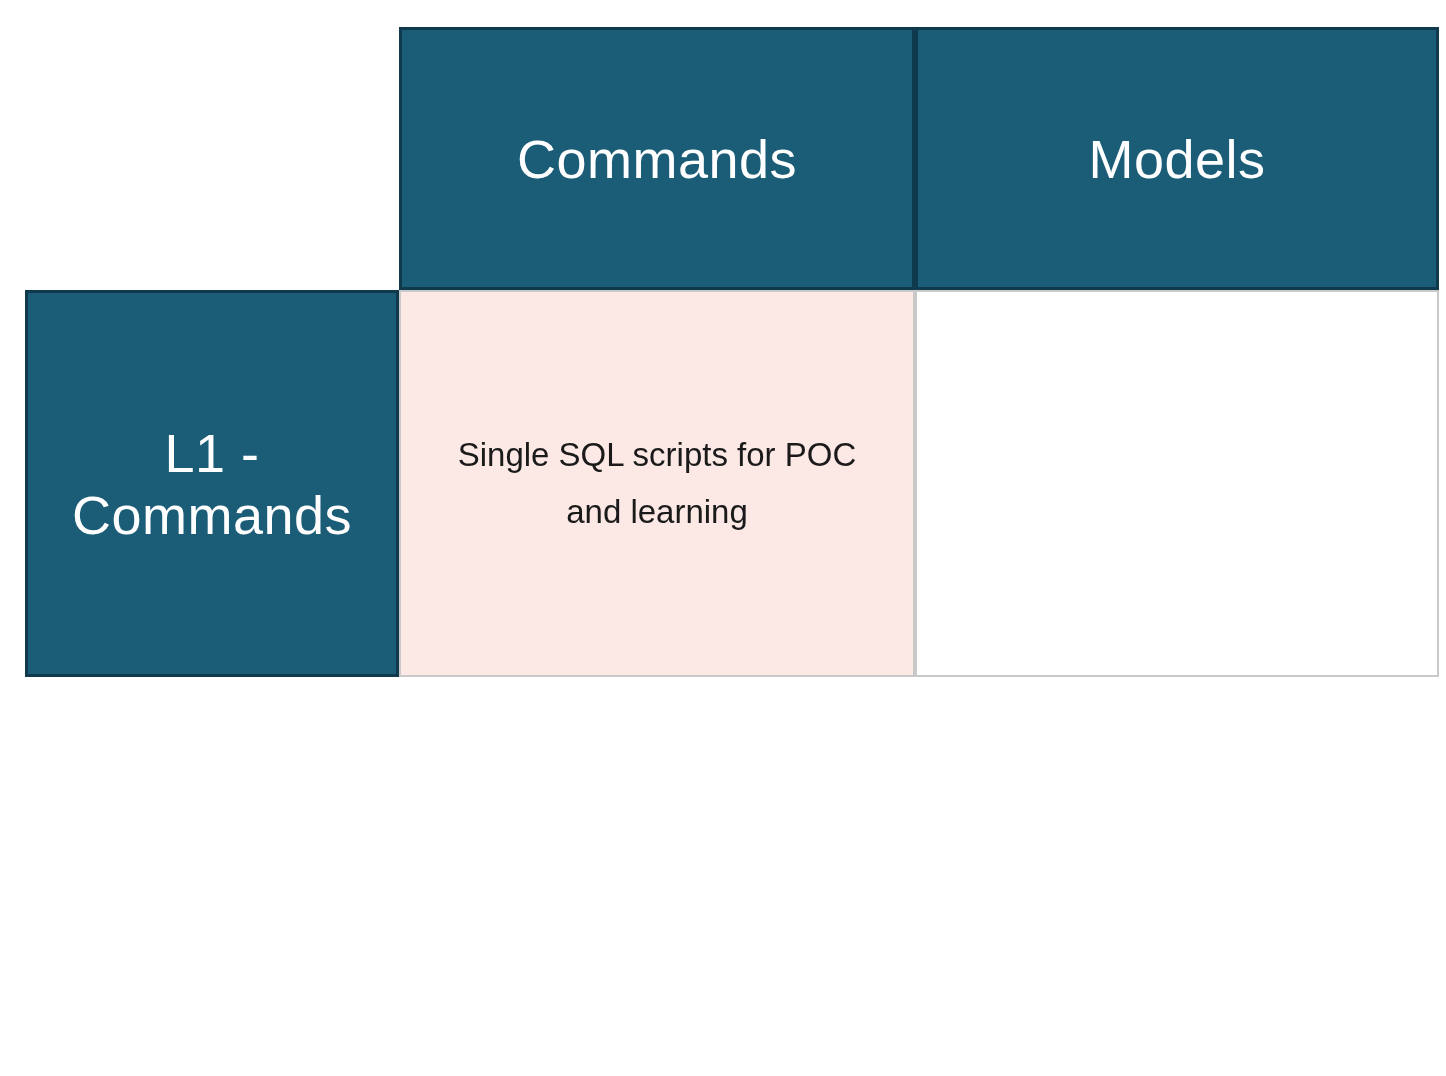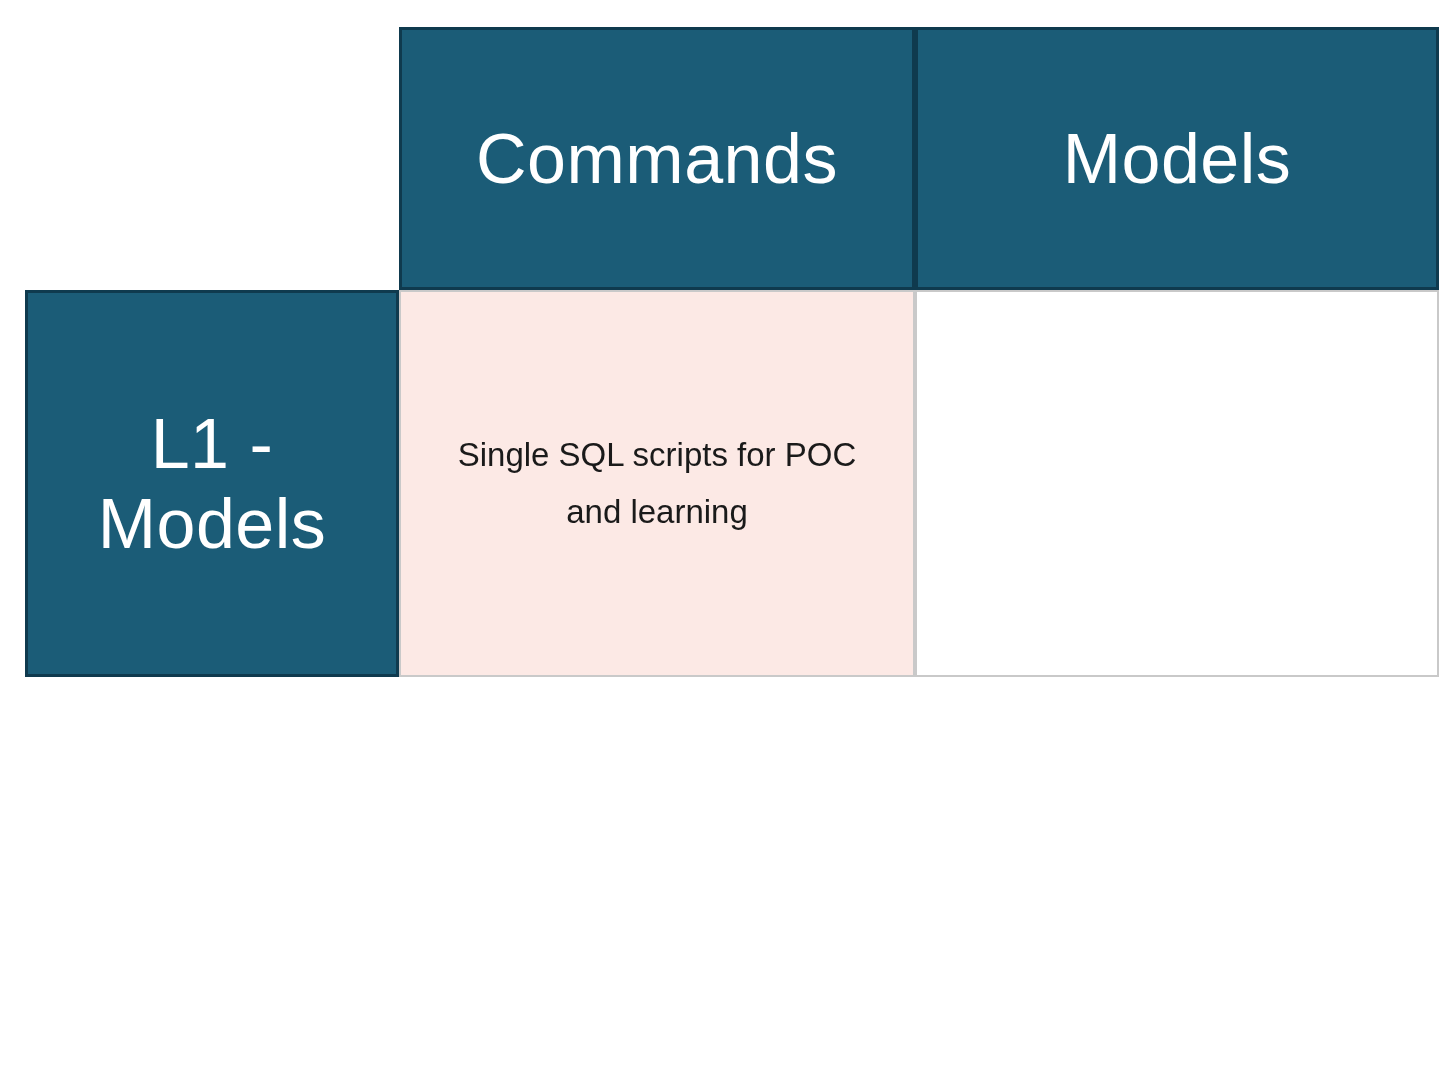--- a/index.html
+++ b/index.html
@@ -39,21 +39,21 @@
     text-align: center;
   }
   .corner {
     background: transparent;
     border: none;
   }
   .head {
     background: var(--header-bg);
     border: 3px solid var(--header-border);
     color: var(--header-text);
-    font-size: 70px;
+    font-size: 54px;
     font-weight: 400;
     letter-spacing: 0.5px;
   }
   .body {
     border: 2px solid var(--grid-line);
     color: var(--body-text);
     font-size: 33px;
     font-weight: 400;
     padding: 0 28px;
   }
@@ -76,21 +76,21 @@
 
     <div class="cell head col-head">
       <span class="head-label">Commands</span>
     </div>
 
     <div class="cell head col-head">
       <span class="head-label">Models</span>
     </div>
 
     <div class="cell head row-head">
-      <span class="head-label">L1 - Models</span>
+      <span class="head-label">L1 - Commands</span>
     </div>
 
 
     <div class="cell body l1 wrap">
       <span class="body-label">Single SQL scripts for POC and learning</span>
     </div>
 
 
     <div class="cell body l0">
       <span class="body-label"></span>

